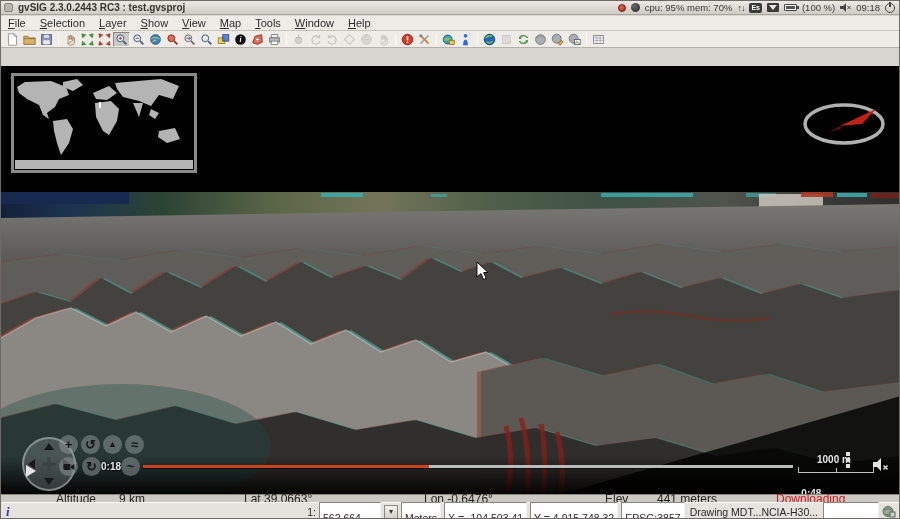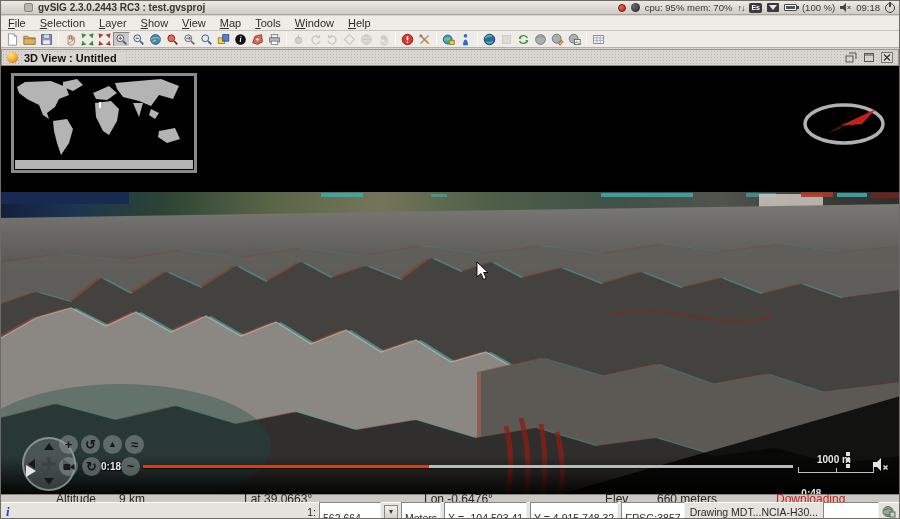--- a/index.html
+++ b/index.html
@@ -3,21 +3,21 @@
 <meta charset="utf-8">
 <style>
   * { box-sizing: border-box; margin:0; padding:0; }
   html,body { width:900px; height:519px; overflow:hidden; }
   body { font-family:"Liberation Sans", sans-serif; background:#d8d4cf; }
   #app { position:relative; width:900px; height:519px; border:1px solid #6e6a66; overflow:hidden; background:#d8d4cf; }
 
   
   #titlebar { position:absolute; top:0; left:0; width:100%; height:14px;
     background:linear-gradient(#ece8e3,#cfcbc5); border-bottom:1px solid #a9a49e;
-    display:flex; align-items:center; font-size:10px; font-weight:bold; color:#3a342e;padding-left:20px; }
+    display:flex; align-items:center; font-size:10px; font-weight:bold; color:#3a342e; }
   .winmenu { width:9px; height:9px; margin:0 5px 0 3px; background:#b9b5af; border:1px solid #8a8680; border-radius:2px; }
   #titlebar .title { white-space:nowrap; }
   #tray { margin-left:auto; display:flex; align-items:center; gap:5px; padding-right:4px; font-weight:normal; color:#3a3a3a; font-size:9.5px; }
   .tray-dot-red { width:8px; height:8px; border-radius:50%; background:radial-gradient(circle at 35% 35%, #e86a5a, #b01f12); border:1px solid #7c150c; }
   .tray-dot-dark { width:9px; height:9px; border-radius:50%; background:radial-gradient(circle at 35% 35%, #6a6a6a, #222); }
   .tray-arrows { font-size:9px; letter-spacing:-1px; color:#333; }
   .tray-es { background:#3a3a3a; color:#fff; font-size:7px; font-weight:bold; padding:1px 2px; border-radius:2px; line-height:8px; }
   .tray-mail { width:12px; height:9px; background:#3a3a3a; border-radius:1px; position:relative; }
   .tray-mail::after { content:""; position:absolute; left:2px; top:2px; width:8px; height:5px; background:#e8e8e8; clip-path:polygon(0 0,100% 0,50% 100%); }
   .tray-batt { width:13px; height:7px; border:1px solid #444; border-radius:1px; position:relative; background:#fff; }
@@ -363,44 +363,20 @@
       </span>
       <span class="tbsep"></span>
       <span class="tbtn">
         <svg viewBox="0 0 16 16">
           <rect x="2" y="3" width="12" height="10" fill="#fff" stroke="#778"></rect>
           <path d="M2 6h12M2 9h12M6 3v10M10 3v10" stroke="#99a"></path>
         </svg>
       </span>
     </div>
 
-  <div id="iframe-titlebar">
-    <span class="iframe-ball"></span>
-    <span class="ititle">3D View : Untitled</span>
-    <div class="iframe-btns">
-      <span class="ifbtn">
-        <svg viewBox="0 0 12 11">
-            <rect x="1" y="4" width="7" height="6" fill="none" stroke="#555"></rect>
-            <path d="M4 1h7v6" fill="none" stroke="#555"></path>
-          </svg>
-      </span>
-      <span class="ifbtn">
-        <svg viewBox="0 0 12 11">
-            <rect x="1.5" y="1.5" width="9" height="8" fill="none" stroke="#555"></rect>
-            <path d="M1.5 3h9" stroke="#555"></path>
-          </svg>
-      </span>
-      <span class="ifbtn">
-        <svg viewBox="0 0 12 11">
-            <rect x="0.5" y="0.5" width="11" height="10" fill="#ded9d3" stroke="#777"></rect>
-            <path d="M3 2.5l6 6M9 2.5l-6 6" stroke="#333" stroke-width="1.3"></path>
-          </svg>
-      </span>
-    </div>
-  </div>
 
   <div id="viewport">
 
     <svg id="terrain" viewBox="0 0 900 428" preserveAspectRatio="none">
       <defs>
         <linearGradient id="hband" x1="0" y1="0" x2="1" y2="0">
           <stop offset="0" stop-color="#14203a"></stop>
             <stop offset="0.08" stop-color="#1c3450"></stop>
           <stop offset="0.18" stop-color="#2c4434"></stop>
             <stop offset="0.3" stop-color="#5a6548"></stop>
@@ -544,21 +520,21 @@
       <path d="M10.5,7.5l4,4M14.5,7.5l-4,4" stroke="#dfe3e2" stroke-width="1.4"></path>
     </svg>
   </div>
 
   <div id="hudstrip">
     <span style="left:55px">Altitude</span>
     <span style="left:118px">9 km</span>
     <span style="left:243px">Lat 39.0663°</span>
     <span style="left:423px">Lon -0.6476°</span>
     <span style="left:604px">Elev</span>
-    <span style="left:656px">660 meters</span>
+    <span style="left:656px">441 meters</span>
     <span style="left:775px" class="dl-red">Downloading</span>
   </div>
 
   <div id="statusbar">
     <span class="info-i">i</span>
     <div class="sb-right">
       <span>1:</span>
       <span class="inset scale-box">562,664</span>
       <button class="combo-btn">▾</button>
       <span class="inset">Meters</span>

